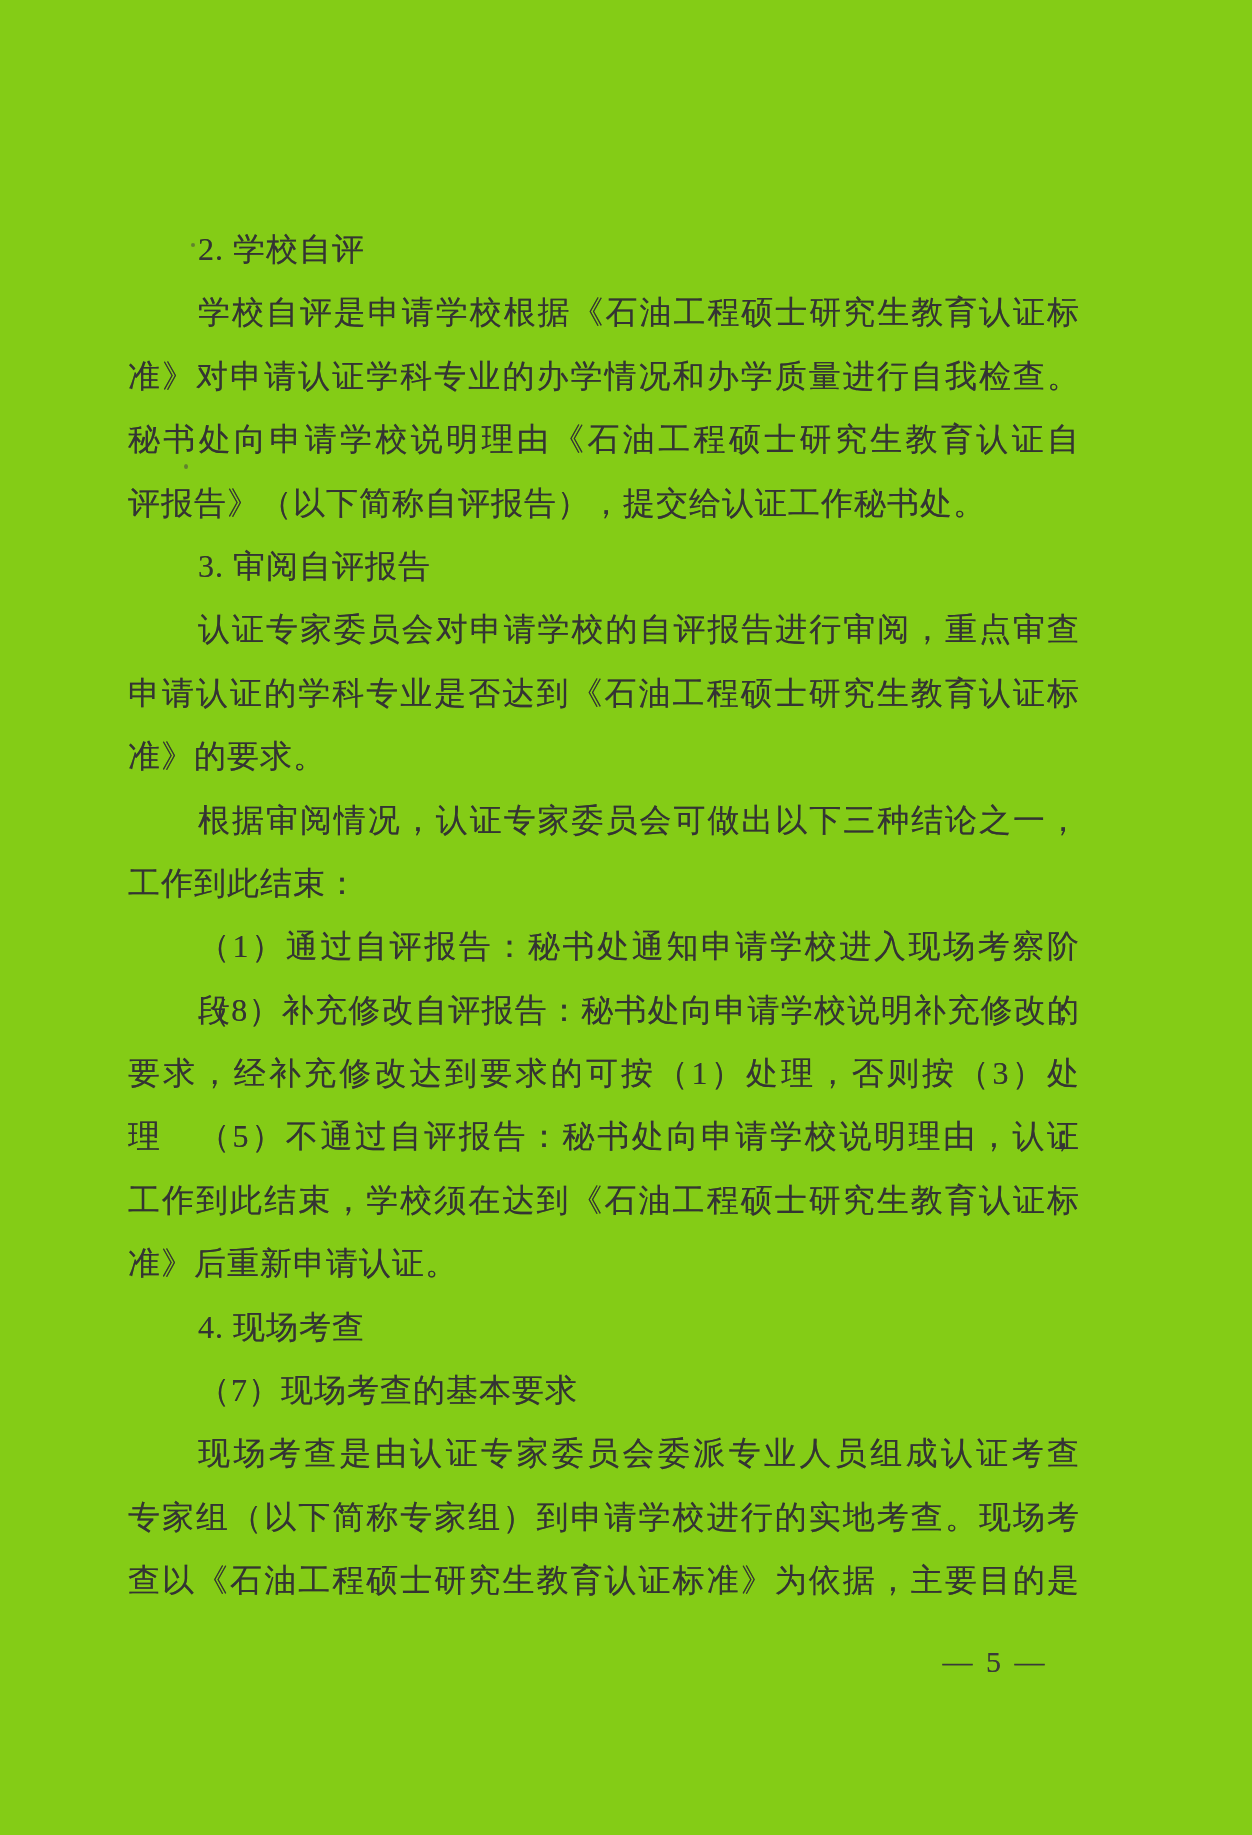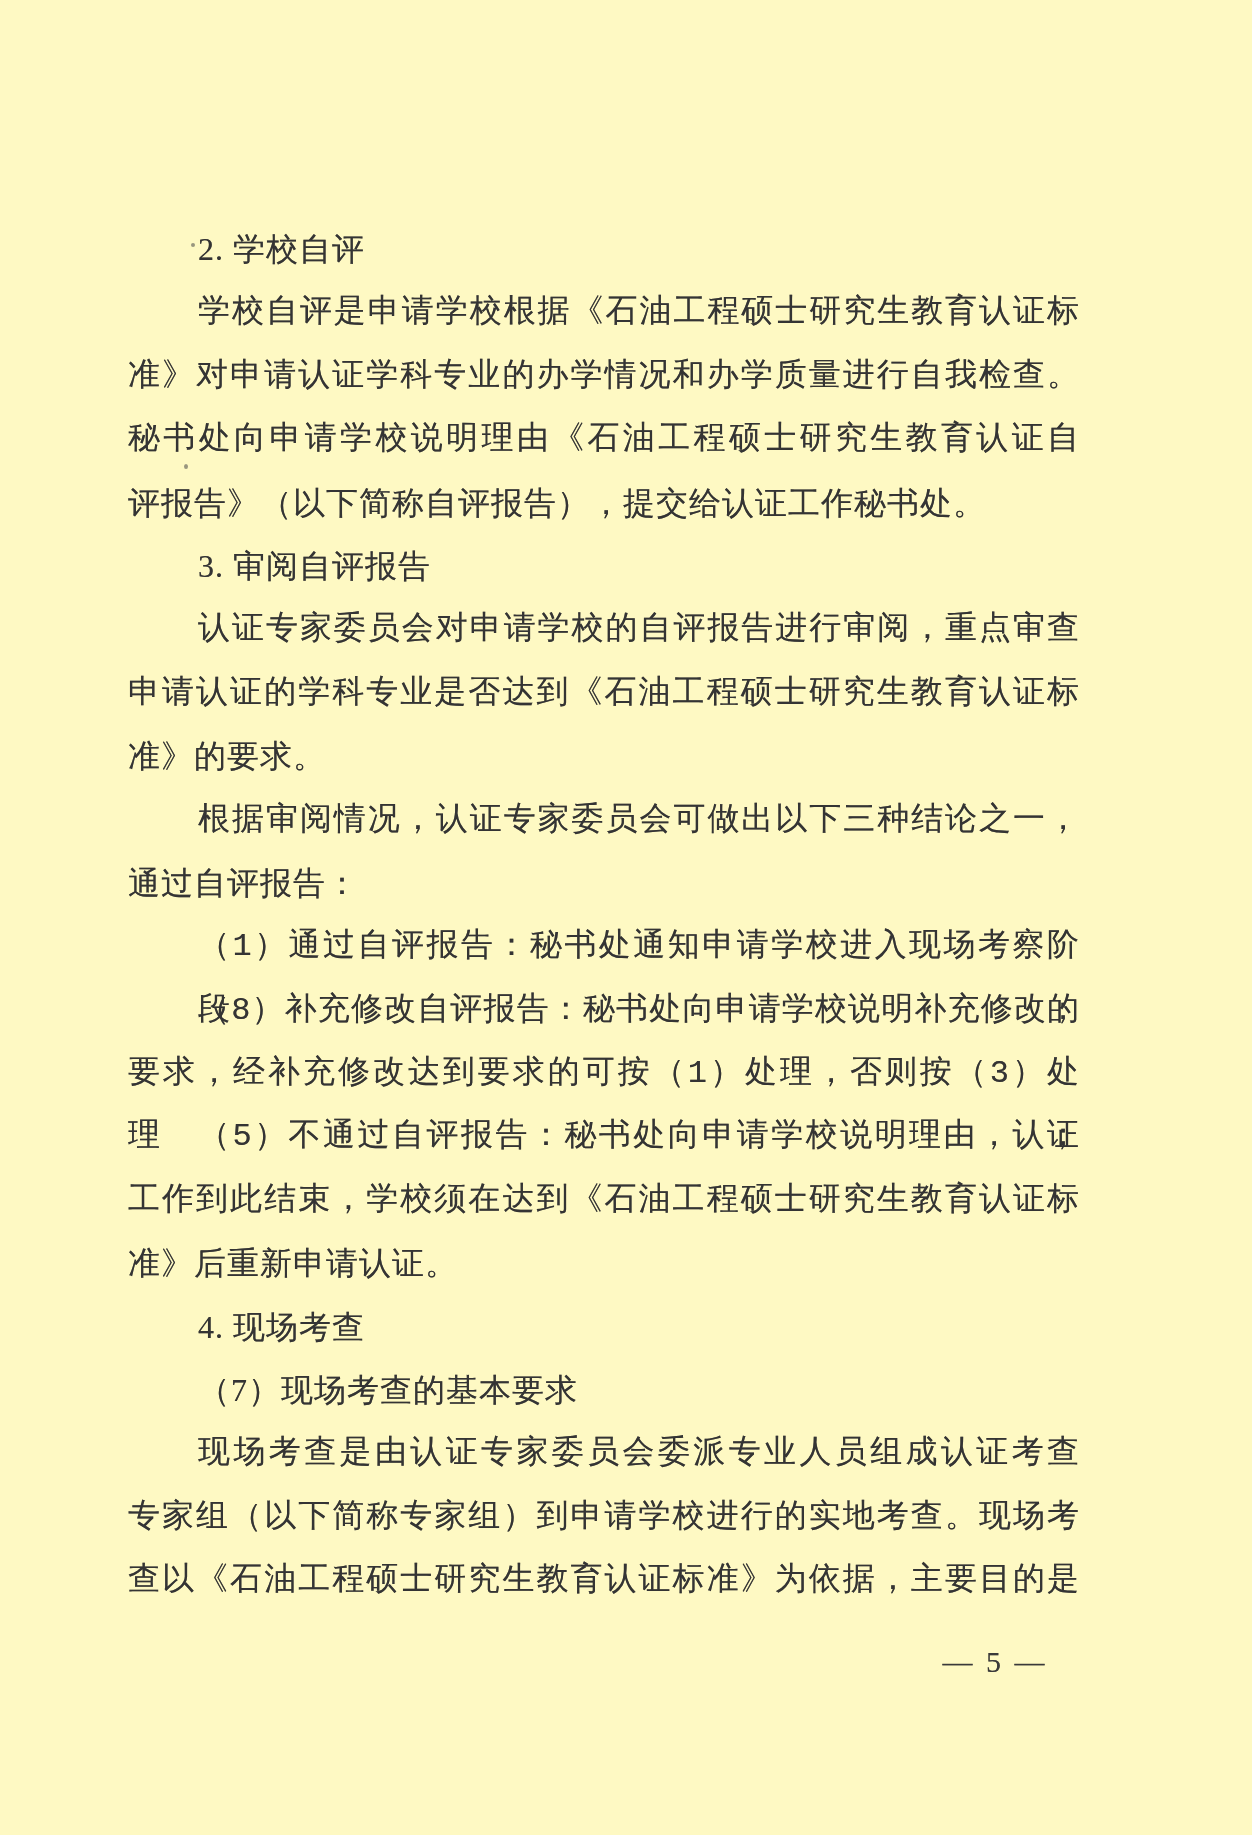--- a/index.html
+++ b/index.html
@@ -5,21 +5,21 @@
   html, body {
     margin: 0;
     padding: 0;
     background: #e8e8e8;
   }
   .page {
     position: relative;
     width: 1252px;
     height: 1835px;
     margin: 0 auto;
-    background: #fef9c3;
+    background: #84cc16;
     overflow: hidden;
     font-family: "Liberation Serif", "DejaVu Serif", serif;
     color: #343434;
   }
   .text-block {
     position: absolute;
     left: 128px;
     top: 218px;
     width: 952px;
   }
@@ -28,21 +28,20 @@
     line-height: 63.4px;
     font-size: 32px;
     letter-spacing: 1px;
     white-space: nowrap;
     text-shadow: 0 0 0.6px rgba(40,40,40,0.55);
   }
   .ln.just {
     white-space: normal;
     text-align: justify;
     text-align-last: justify;
-    font-family: Liberation Mono, monospace;
   }
   .ln.ind {
     padding-left: 70px;
   }
   .page-number {
     position: absolute;
     left: 920px;
     top: 1634px;
     width: 150px;
     height: 56px;
@@ -70,21 +69,21 @@
     <div class="ln ind">2. 学校自评</div>
     <div class="ln ind just">学校自评是申请学校根据《石油工程硕士研究生教育认证标</div>
     <div class="ln just">准》对申请认证学科专业的办学情况和办学质量进行自我检查。</div>
     <div class="ln just">秘书处向申请学校说明理由《石油工程硕士研究生教育认证自</div>
     <div class="ln">评报告》（以下简称自评报告），提交给认证工作秘书处。</div>
     <div class="ln ind">3. 审阅自评报告</div>
     <div class="ln ind just">认证专家委员会对申请学校的自评报告进行审阅，重点审查</div>
     <div class="ln just">申请认证的学科专业是否达到《石油工程硕士研究生教育认证标</div>
     <div class="ln">准》的要求。</div>
     <div class="ln ind just">根据审阅情况，认证专家委员会可做出以下三种结论之一，</div>
-    <div class="ln">通过自评报告：</div>
+    <div class="ln">工作到此结束：</div>
     <div class="ln ind just">（1）通过自评报告：秘书处通知申请学校进入现场考察阶段；</div>
     <div class="ln ind just">（8）补充修改自评报告：秘书处向申请学校说明补充修改的</div>
     <div class="ln just">要求，经补充修改达到要求的可按（1）处理，否则按（3）处理；</div>
     <div class="ln ind just">（5）不通过自评报告：秘书处向申请学校说明理由，认证</div>
     <div class="ln just">工作到此结束，学校须在达到《石油工程硕士研究生教育认证标</div>
     <div class="ln">准》后重新申请认证。</div>
     <div class="ln ind">4. 现场考查</div>
     <div class="ln ind">（7）现场考查的基本要求</div>
     <div class="ln ind just">现场考查是由认证专家委员会委派专业人员组成认证考查</div>
     <div class="ln just">专家组（以下简称专家组）到申请学校进行的实地考查。现场考</div>

